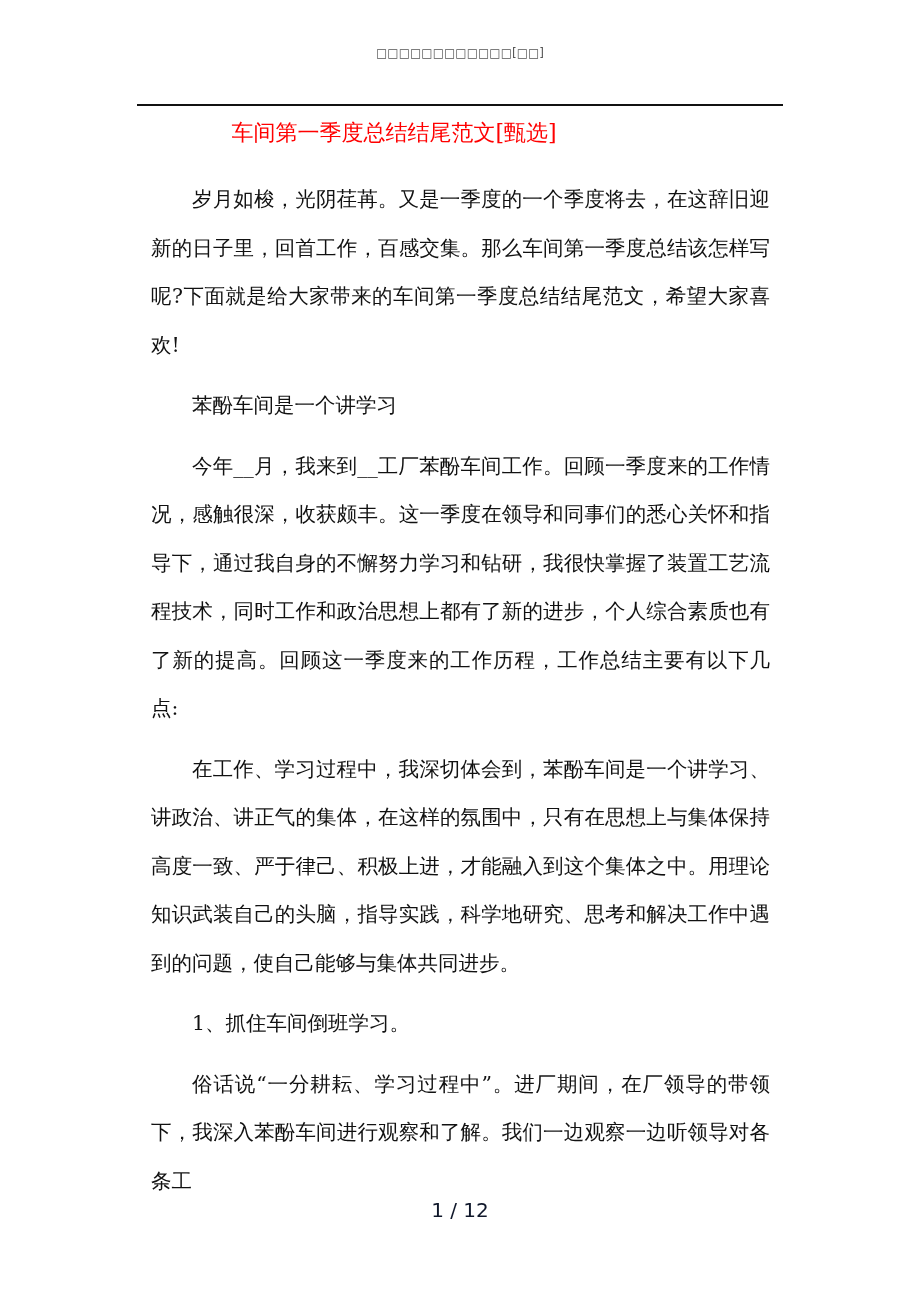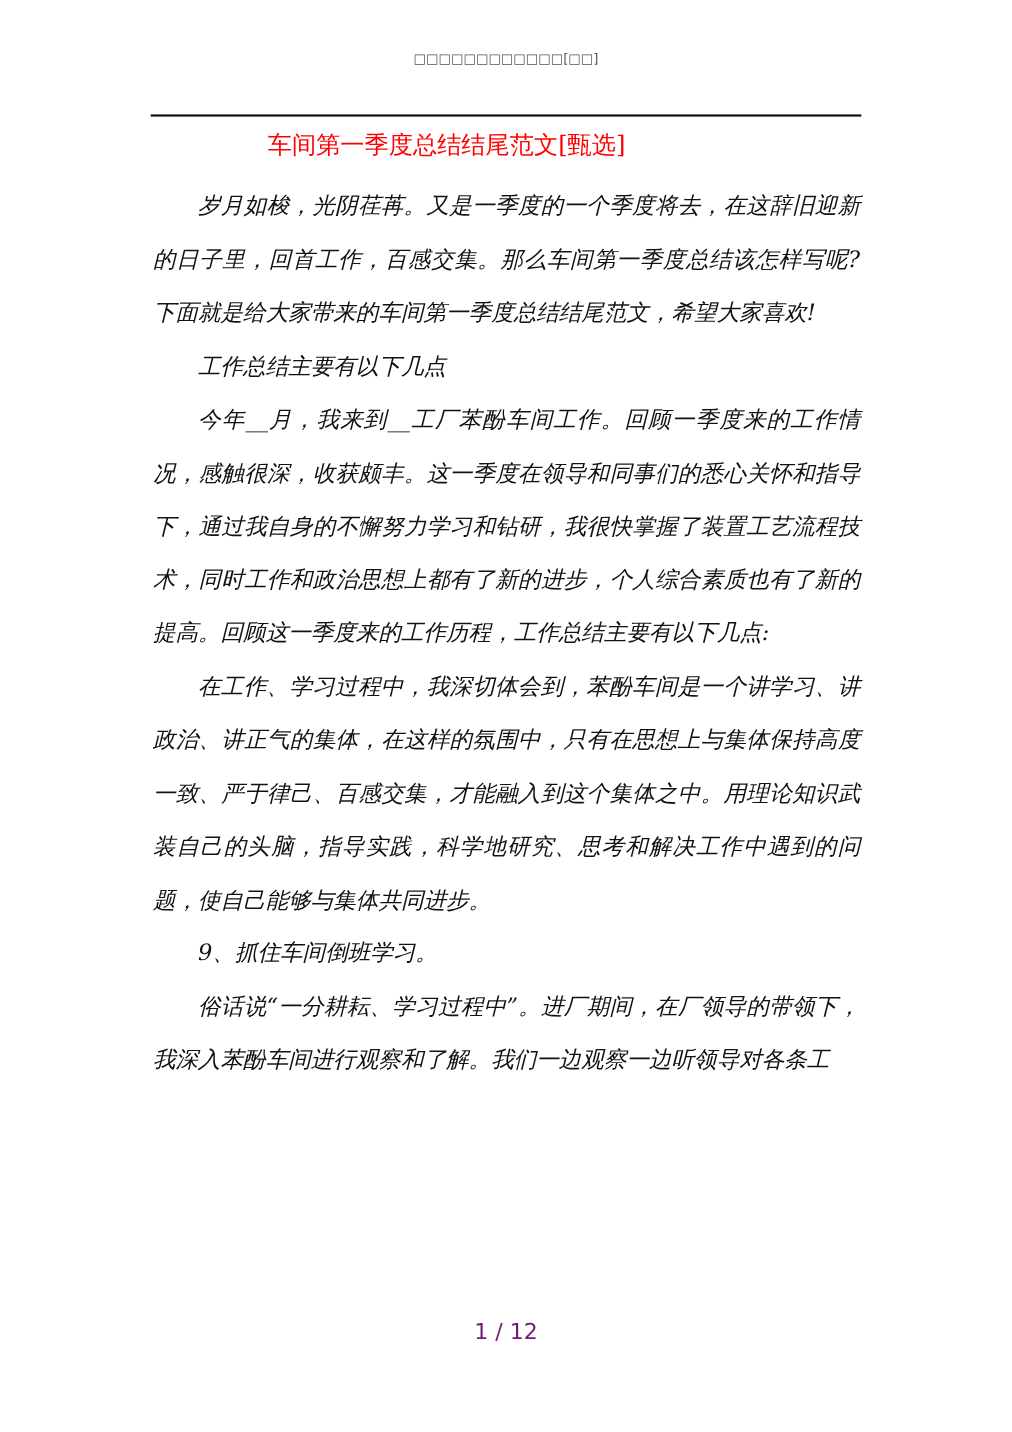--- a/index.html
+++ b/index.html
@@ -37,57 +37,55 @@
     .doc-title {
       position: absolute;
       top: 117px;
       left: 0;
       width: 788px;
       text-align: center;
       font-size: 22px;
       color: #ff0000;
       line-height: 32px;
       font-family: "DejaVu Serif", serif;
-      padding-left: 12px;
     }
     .body-text {
       position: absolute;
       top: 163px;
       left: 139px;
       width: 643px;
       font-size: 20.5px;
       line-height: 48.5px;
       text-align: justify;
     }
     .body-text p {
-      margin: 0;
+      margin: 12px;
       text-indent: 2em;
-      font-style: italic;
     }
     .page-number {
       position: absolute;
       top: 1198px;
       left: 0;
       width: 920px;
       text-align: center;
       font-size: 20px;
       font-family: "DejaVu Sans", sans-serif;
-      color: #701a75;
+      color: #0f172a;
     }
   </style>
 </head>
 <body>
 
 <div class="page-header">□□□□□□□□□□□□[□□]</div>
 <div class="header-rule"></div>
 
 <div class="doc-title">车间第一季度总结结尾范文[甄选]</div>
 
 <div class="body-text">
   <p>岁月如梭，光阴荏苒。又是一季度的一个季度将去，在这辞旧迎新的日子里，回首工作，百感交集。那么车间第一季度总结该怎样写呢?下面就是给大家带来的车间第一季度总结结尾范文，希望大家喜欢!</p>
-  <p>工作总结主要有以下几点</p>
+  <p>苯酚车间是一个讲学习</p>
   <p>今年__月，我来到__工厂苯酚车间工作。回顾一季度来的工作情况，感触很深，收获颇丰。这一季度在领导和同事们的悉心关怀和指导下，通过我自身的不懈努力学习和钻研，我很快掌握了装置工艺流程技术，同时工作和政治思想上都有了新的进步，个人综合素质也有了新的提高。回顾这一季度来的工作历程，工作总结主要有以下几点:</p>
-  <p>在工作、学习过程中，我深切体会到，苯酚车间是一个讲学习、讲政治、讲正气的集体，在这样的氛围中，只有在思想上与集体保持高度一致、严于律己、百感交集，才能融入到这个集体之中。用理论知识武装自己的头脑，指导实践，科学地研究、思考和解决工作中遇到的问题，使自己能够与集体共同进步。</p>
-  <p>9、抓住车间倒班学习。</p>
+  <p>在工作、学习过程中，我深切体会到，苯酚车间是一个讲学习、讲政治、讲正气的集体，在这样的氛围中，只有在思想上与集体保持高度一致、严于律己、积极上进，才能融入到这个集体之中。用理论知识武装自己的头脑，指导实践，科学地研究、思考和解决工作中遇到的问题，使自己能够与集体共同进步。</p>
+  <p>1、抓住车间倒班学习。</p>
   <p>俗话说“一分耕耘、学习过程中”。进厂期间，在厂领导的带领下，我深入苯酚车间进行观察和了解。我们一边观察一边听领导对各条工</p>
 </div>
 
 <div class="page-number">1 / 12</div>
 
 </body></html>

